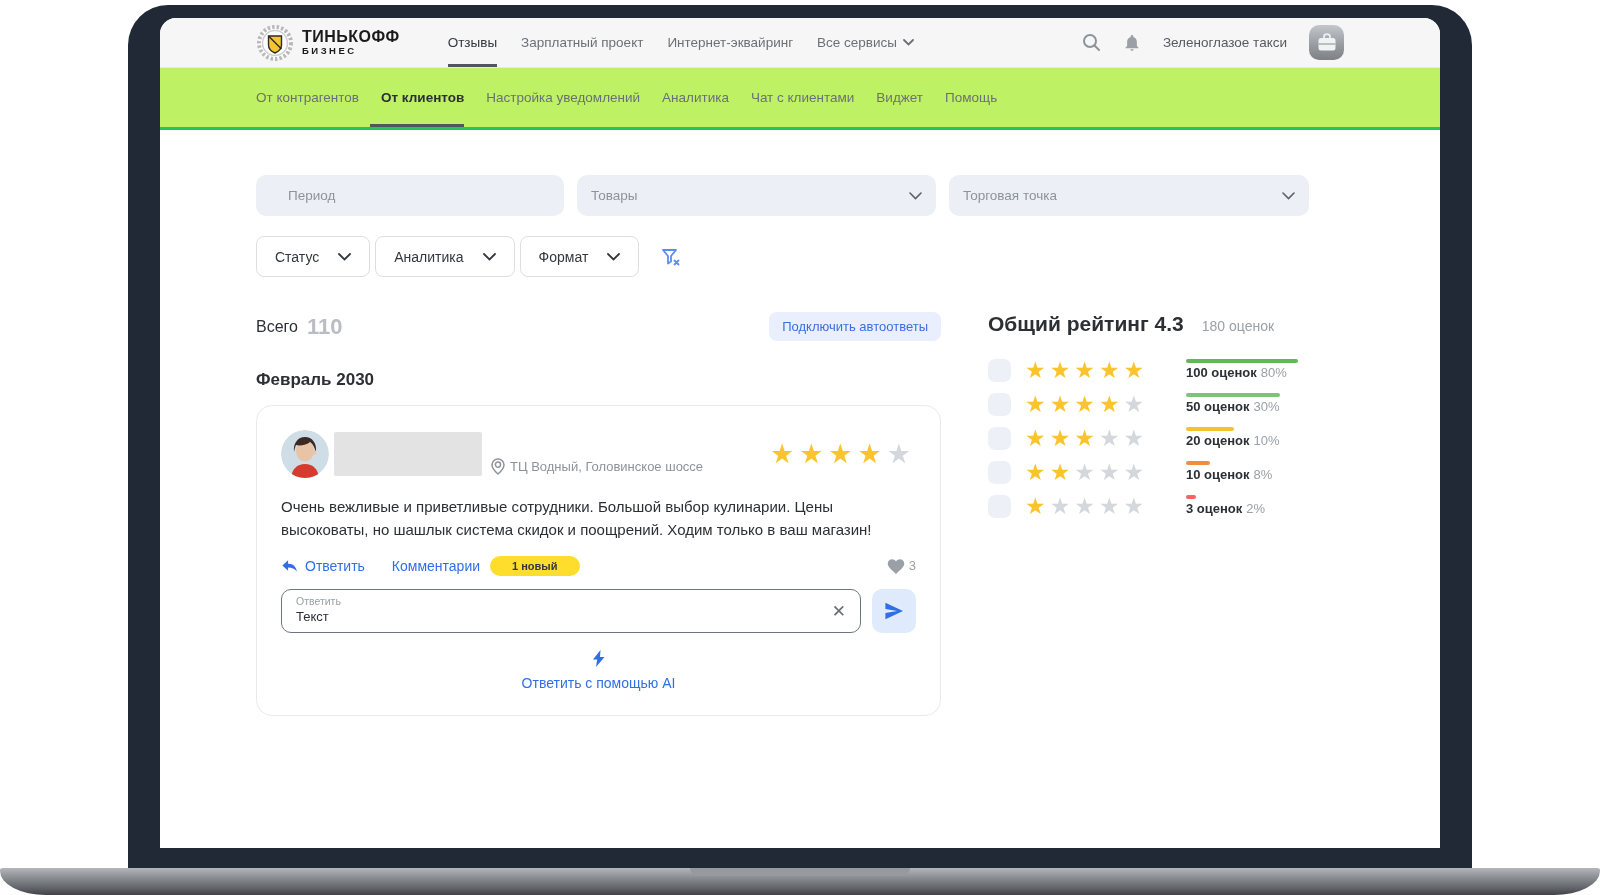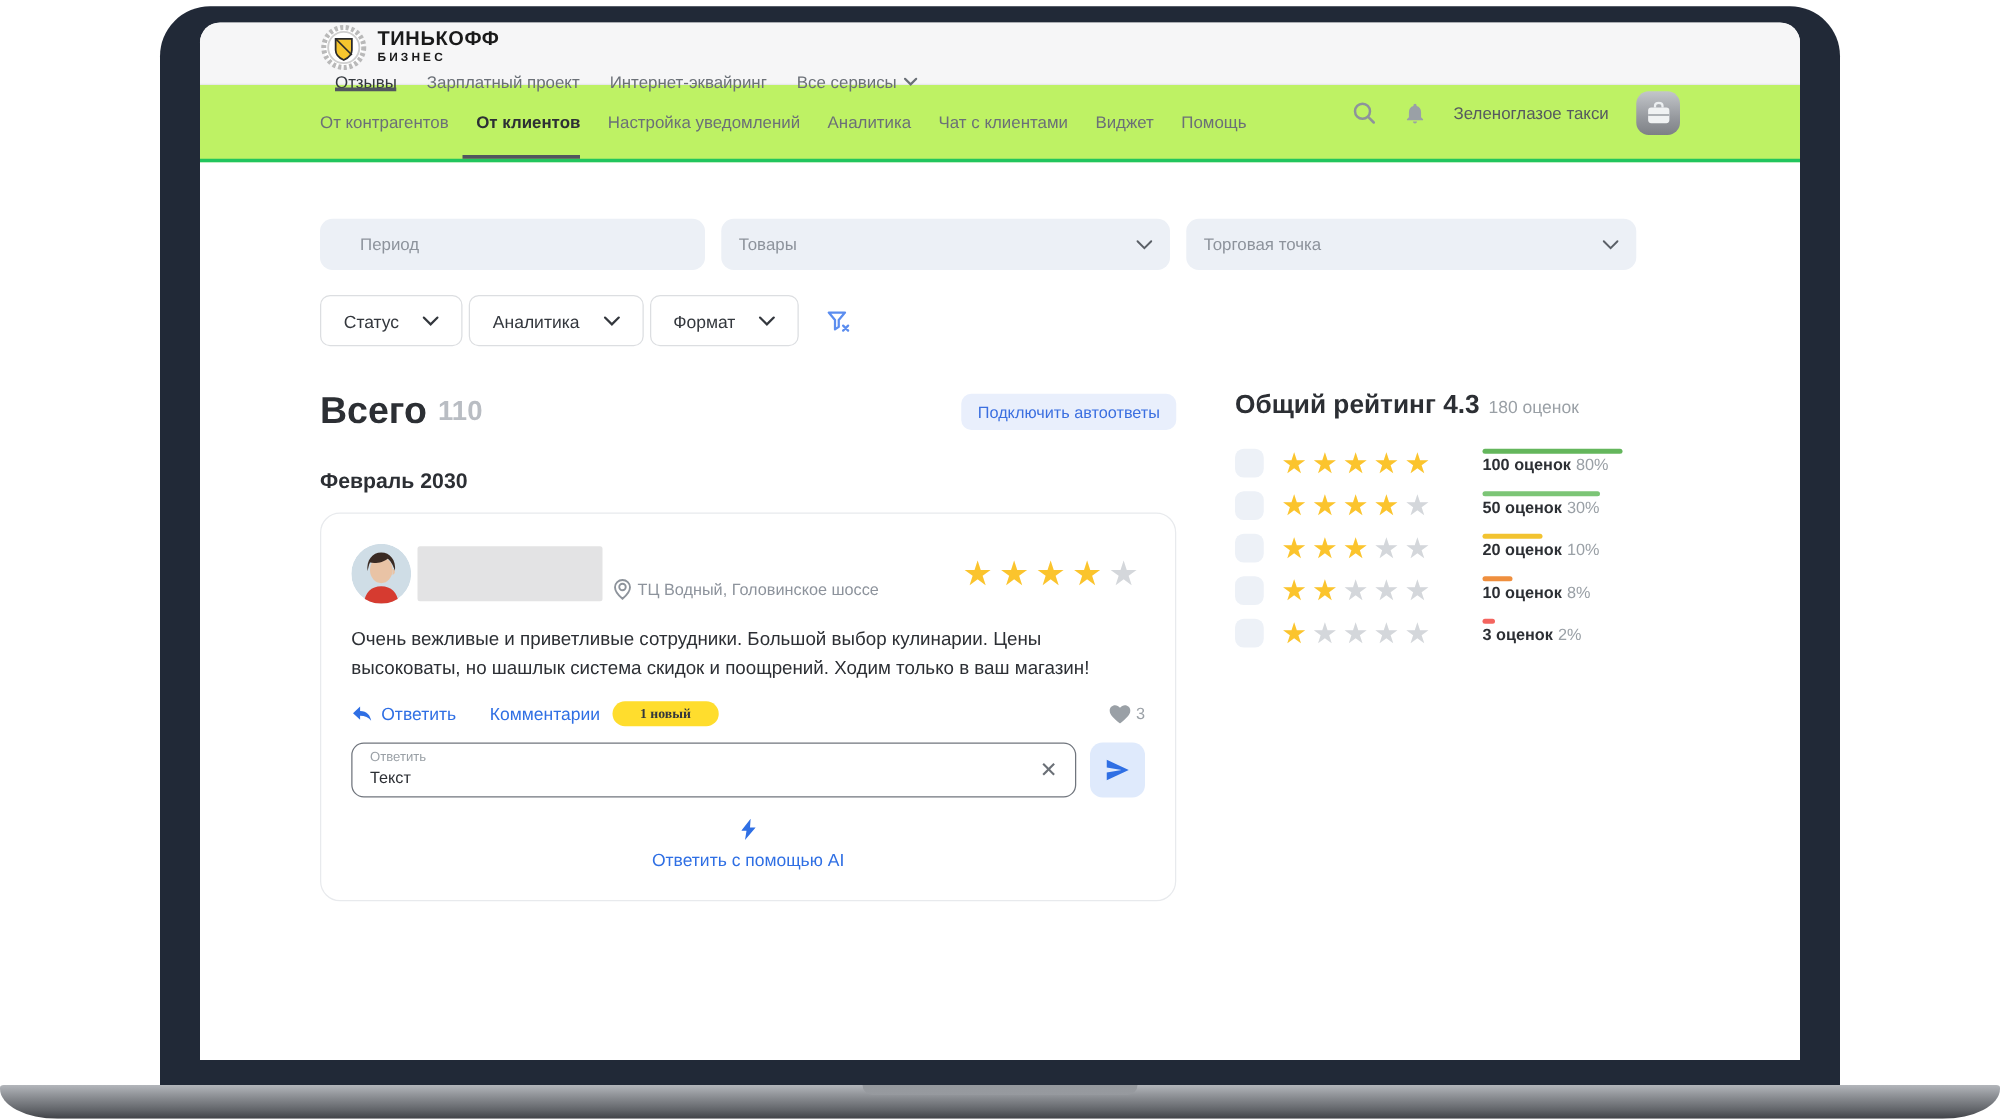--- a/index.html
+++ b/index.html
@@ -11,21 +11,21 @@
     background:#212937; border-radius:40px 40px 0 0; padding:13px 32px 20px; }
   .display { width:100%; height:100%; background:#fff; border-radius:16px 16px 0 0; overflow:hidden; position:relative; }
   .laptop-base { position:absolute; left:0; right:0; bottom:0; height:27px;
     background:linear-gradient(180deg,#b3b6bb 0%,#8b8e93 35%,#606368 75%,#404247 100%);
     border-radius:3px 3px 46px 46px / 2px 2px 24px 24px; }
   .laptop-base::after { content:""; position:absolute; left:50%; top:0; transform:translateX(-50%);
     width:220px; height:8px; background:linear-gradient(180deg,#7e8186,#9b9ea3); border-radius:0 0 10px 10px; opacity:.55; }
 
   
   .topbar { height:50px; background:#f6f6f7; border-bottom:1px solid #e8e8ea;
-    display:flex; align-items:stretch; padding:0 96px;flex-direction:column; }
+    display:flex; align-items:stretch; padding:0 96px; }
   .logo { display:flex; align-items:center; gap:8px; margin-right:36px; }
   .logo-text .brand { font-size:16px; font-weight:bold; letter-spacing:.5px; color:#1a1a1a; line-height:1.05; }
   .logo-text .sub { font-size:9.5px; font-weight:bold; letter-spacing:2.5px; color:#1a1a1a; }
   .nav { display:flex; align-items:stretch; }
   .nav a { display:flex; align-items:center; gap:6px; padding:0 12px; font-size:13.5px; color:#6b7077;
     text-decoration:none; position:relative; cursor:pointer; }
   .nav a.active { color:#33373d; }
   .nav a.active::after { content:""; position:absolute; left:12px; right:12px; bottom:0; height:3px; background:#51565e; }
   .topbar-right { margin-left:auto; display:flex; align-items:center; gap:22px; }
   .icon-btn { display:flex; align-items:center; justify-content:center; cursor:pointer; }
@@ -54,55 +54,55 @@
   .btn-row { display:flex; gap:5px; align-items:center; margin-top:20px; }
   .chip-btn { height:41px; background:#fff; border:1px solid #dcdee1; border-radius:8px;
     padding:0 18px; display:flex; align-items:center; gap:19px; font-size:14px; color:#33373d; cursor:pointer; }
   .filter-clear { margin-left:16px; cursor:pointer; display:flex; }
 
   .main { display:flex; gap:47px; margin-top:35px; }
   .left-col { width:685px; }
   .right-col { width:310px; }
 
   .total-row { display:flex; align-items:center; }
-  .total-label { font-size:30px; font-weight:bold; color:#2c2f34; }
+  .total-label { font-size:16px; font-weight:normal; color:#2c2f34; }
   .total-count { font-size:22px; font-weight:bold; color:#b9bdc3; margin-left:9px; }
   .autoreply-btn { margin-left:auto; background:#e9effc; color:#3b6fe0; font-size:13px;
     border:none; border-radius:8px; padding:7px 13px; cursor:pointer; font-family:inherit; }
 
   .month-heading { margin-top:29px; font-size:17px; font-weight:bold; color:#2c2f34; }
 
   .review-card { margin-top:15px; border:1px solid #e8eaed; border-radius:16px; padding:24px; background:#fff; }
   .review-head { display:flex; align-items:center; }
   .rv-avatar { width:48px; height:48px; border-radius:50%; overflow:hidden; flex:0 0 48px; }
   .name-blur { width:148px; height:44px; background:#e3e3e4; margin-left:5px; border-radius:2px; }
   .rv-loc { display:flex; align-items:center; gap:5px; font-size:13px; color:#8d939c; margin-left:9px; align-self:flex-end; margin-bottom:3px; }
   .rv-stars { margin-left:auto; font-size:27px; letter-spacing:5px; line-height:1; align-self:center; white-space:nowrap; }
   .star.gold { color:#fbc42d; } .star.gray { color:#d4d7db; }
   .review-text { margin-top:17px; font-size:15px; line-height:1.55; color:#2c2f34; }
 
   .action-row { margin-top:14px; display:flex; align-items:center; }
   .link-blue { color:#2f6fe4; font-size:14px; text-decoration:none; cursor:pointer; display:flex; align-items:center; gap:7px; }
   .comments-link { margin-left:27px; }
   .new-badge { margin-left:10px; background:#ffdd2d; color:#33373d; font-size:11px; font-weight:bold;
-    padding:4px 22px; border-radius:10px;font-family:Liberation Serif, serif; }
+    padding:4px 22px; border-radius:10px; }
   .likes { margin-left:auto; display:flex; align-items:center; gap:4px; color:#9aa0a6; font-size:13px; }
 
   .reply-row { margin-top:13px; display:flex; gap:11px; }
   .reply-input { flex:1; height:44px; border:1.5px solid #70757d; border-radius:10px;
     padding:5px 14px; display:flex; flex-direction:column; justify-content:center; position:relative; cursor:text; }
   .reply-input .lab { font-size:10.5px; color:#9aa0a6; line-height:1.3; }
   .reply-input .val { font-size:13px; color:#2c2f34; line-height:1.3; }
   .clear-x { position:absolute; right:14px; top:50%; transform:translateY(-50%); font-size:17px; color:#6b7077; cursor:pointer; }
   .send-btn { width:44px; height:44px; background:#dfeafc; border:none; border-radius:10px;
     display:flex; align-items:center; justify-content:center; cursor:pointer; }
   .ai-row { margin-top:17px; display:flex; align-items:center; gap:8px; font-size:14px; color:#2f6fe4; cursor:pointer;flex-direction:column; }
 
   
-  .rating-title-row { display:flex; align-items:baseline; gap:7px; }
+  .rating-title-row { display:flex; align-items:baseline; gap:18px; }
   .rating-title { font-size:21px; font-weight:bold; color:#2c2f34; }
   .rating-subtitle { font-size:14px; color:#9aa0a6; }
   .rating-rows { margin-top:17px; }
   .rating-row { display:flex; align-items:center; height:34px; }
   .rate-check { width:23px; height:23px; background:#edf1f7; border-radius:7px; cursor:pointer; flex:0 0 23px; }
   .row-stars { margin-left:14px; font-size:23px; letter-spacing:4px; line-height:1; white-space:nowrap; }
   .bar-block { margin-left:auto; width:112px; }
   .bar-track { width:110px; height:4px; border-radius:2px; margin-bottom:4px; }
   .bar-fill { height:4px; border-radius:2px; }
   .bar-label { font-size:13px; color:#2c2f34; font-weight:bold; white-space:nowrap; }

